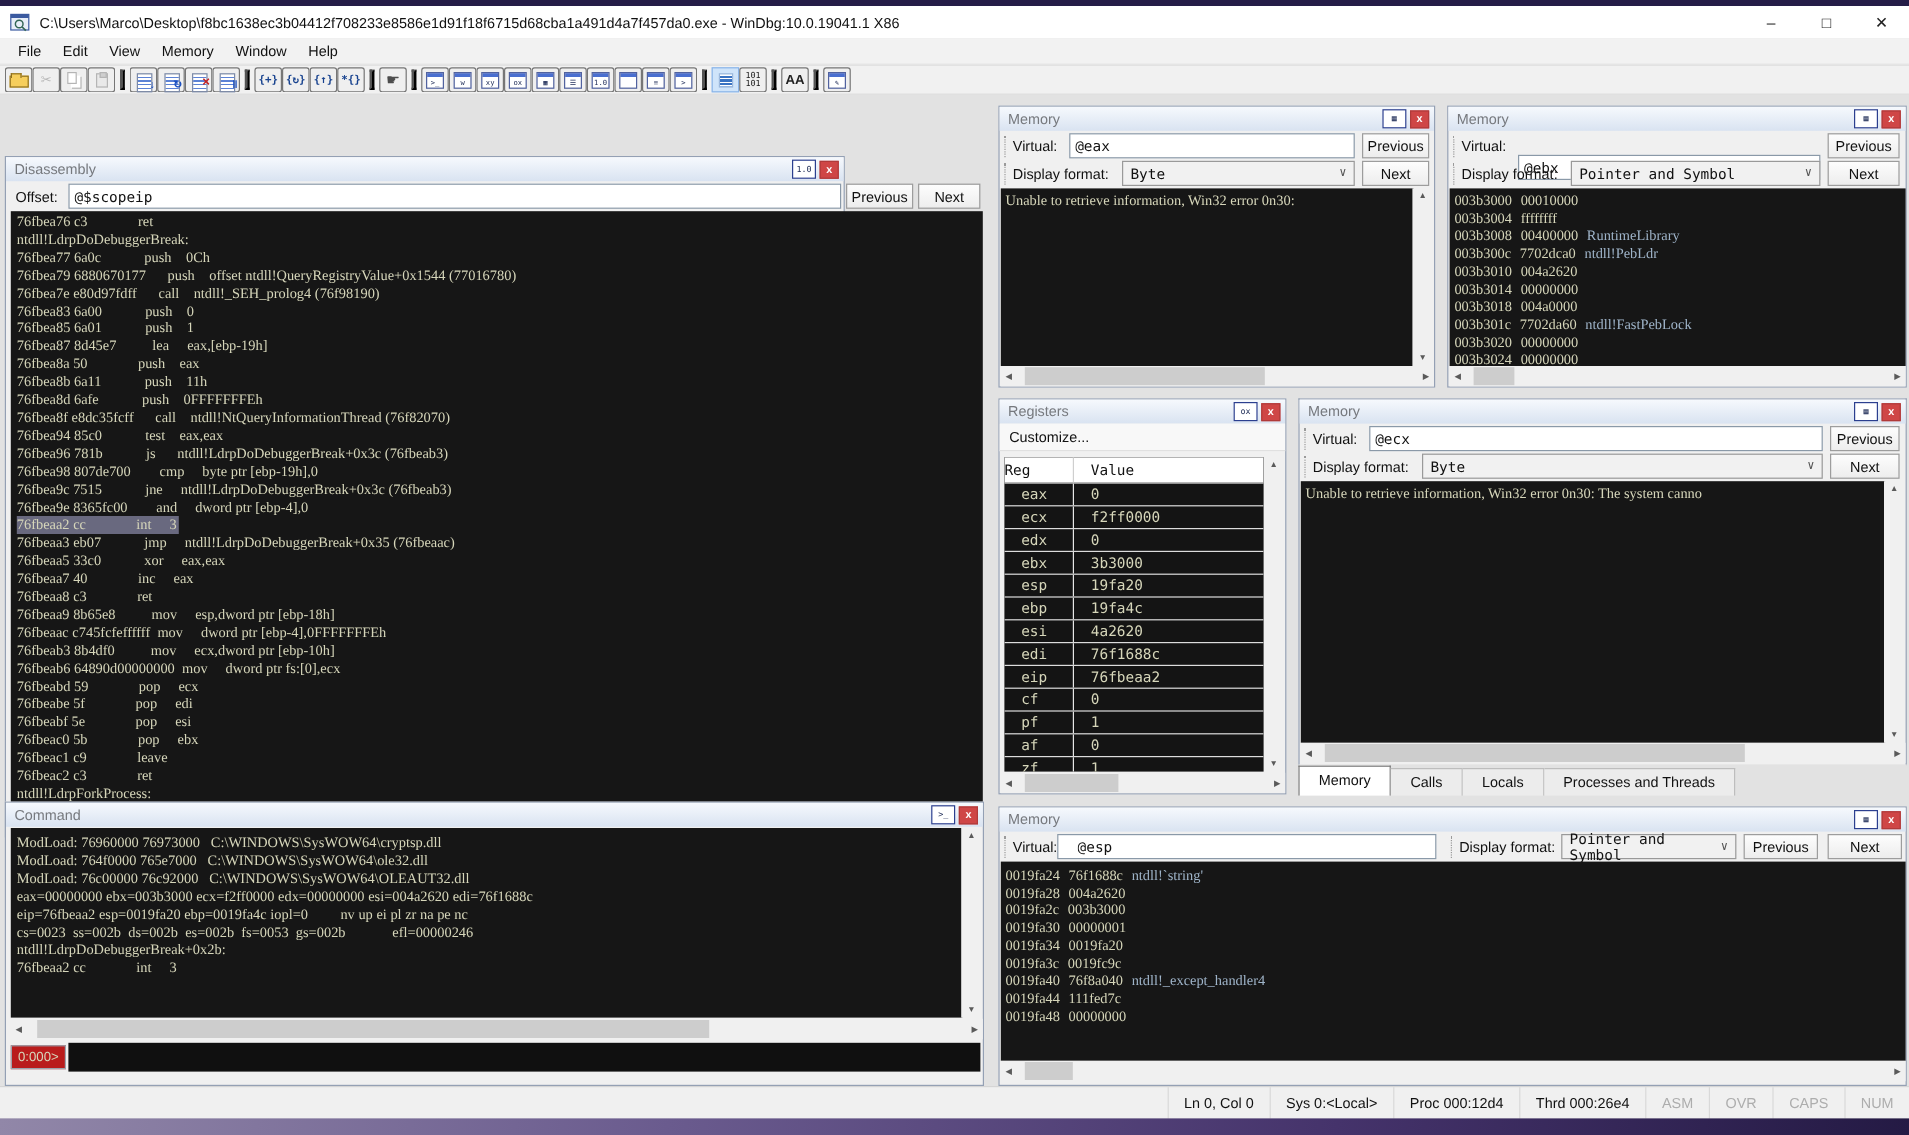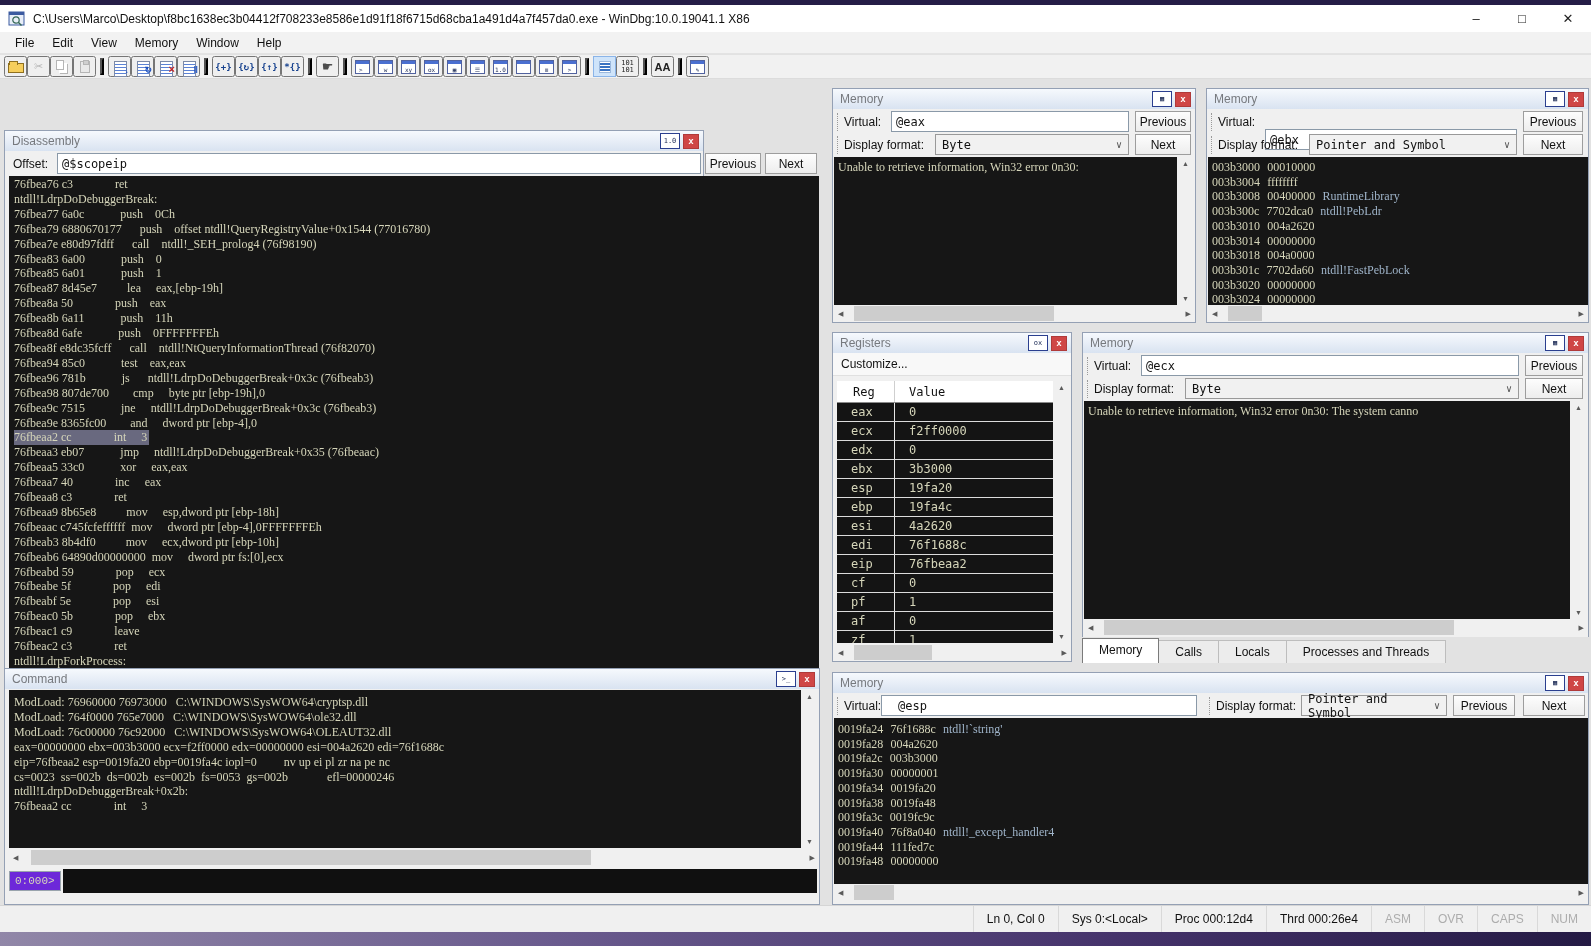--- a/index.html
+++ b/index.html
@@ -83,36 +83,36 @@
   .hscroll { position:absolute; height:17px; background:#f0f0f0; }
   .vscroll { position:absolute; width:17px; background:#f0f0f0; }
   .sarrow { position:absolute; color:#5a5a5a; font-size:7px; }
   .sthumb { position:absolute; background:#cdcdcd; }
 
   
   .cust { height:23px; background:#f8f8f8; display:flex; align-items:center; padding-left:8px; color:#111;
           border-bottom:1px solid #e0e0e0; }
   .rtable { position:absolute; background:#141414; overflow:hidden; font-family:"DejaVu Sans Mono",monospace; font-size:12px; }
   .rhead { display:flex; background:#ffffff; color:#111; height:22px; line-height:22px; border-bottom:1px solid #8a8a8a; }
-  .rh1 { width:58px; padding-left:16px; border-right:1px solid #cfcfcf; }
+  .rh1 { width:58px; padding-left:0; border-right:1px solid #cfcfcf; }
   .rh2 { padding-left:14px; }
   .rrow { display:flex; height:19px; line-height:18px; color:#d6d6ba; border-bottom:1px solid #dcdcdc; }
   .rc1 { width:58px; padding-left:14px; border-right:1px solid #e6e6e6; }
   .rc2 { padding-left:14px; }
 
   
   .tabbar { position:absolute; display:flex; align-items:flex-end; background:#e2e2e2; }
   .dtab { height:23px; line-height:22px; padding:0 16px; color:#111; border-right:1px solid #bdbdbd;
           background:#ececec; border-top:1px solid #bdbdbd; }
   .dtab.active { background:#ffffff; border:1px solid #7a7a7a; border-bottom:none; height:25px; }
 
   
   .promptrow { position:absolute; display:flex; align-items:center; }
-  .promptbox { border:1px solid #9aa4ad; background:#6d28d9; color:#d6d6ba;
-               font-family:Liberation Mono, monospace; font-size:11px; padding:3px 5px; margin-right:2px; }
+  .promptbox { border:1px solid #9aa4ad; background:#b91c1c; color:#d6d6ba;
+               font-family:Liberation Sans, sans-serif; font-size:11px; padding:3px 5px; margin-right:2px; }
   .cmdinput { flex:1; height:24px; background:#101010; border:none; outline:none; color:#d6d6ba;
               font-family:"DejaVu Sans Mono",monospace; font-size:12px; }
 
   
   .statusbar { position:absolute; left:0; top:905px; width:1591px; height:27px; background:#f0f0f0;
                border-top:1px solid #d5d5d5; display:flex; justify-content:flex-end; align-items:center; }
   .sseg { padding:0 13px; height:27px; line-height:27px; color:#111; border-left:1px solid #d9d9d9; }
   .sseg.dim { color:#adadad; }
   .desktop-strip-bottom { position:absolute; left:0; top:932px; width:1591px; height:14px;
       background:linear-gradient(100deg,#9187a8 0%,#6a5b8e 35%,#45336b 70%,#241a44 100%); }
@@ -556,21 +556,20 @@
     </div>
     <button class="pbtn" style="left:620px; top:22px; width:62px;">Previous</button>
     <button class="pbtn" style="left:690px; top:22px; width:62px;">Next</button>
     <div class="blackpane" style="left:1px; top:45px; width:754px; height:166px; padding:4px 0 0 4px;">
 
         <div class="mrow"><span>0019fa24</span><span>76f1688c</span><span class="sym">ntdll!`string'</span></div>
         <div class="mrow"><span>0019fa28</span><span>004a2620</span><span class="sym"></span></div>
         <div class="mrow"><span>0019fa2c</span><span>003b3000</span><span class="sym"></span></div>
         <div class="mrow"><span>0019fa30</span><span>00000001</span><span class="sym"></span></div>
         <div class="mrow"><span>0019fa34</span><span>0019fa20</span><span class="sym"></span></div>
-        <div class="mrow"><span>0019fa38</span><span>0019fa48</span><span class="sym"></span></div>
         <div class="mrow"><span>0019fa3c</span><span>0019fc9c</span><span class="sym"></span></div>
         <div class="mrow"><span>0019fa40</span><span>76f8a040</span><span class="sym">ntdll!_except_handler4</span></div>
         <div class="mrow"><span>0019fa44</span><span>111fed7c</span><span class="sym"></span></div>
         <div class="mrow"><span>0019fa48</span><span>00000000</span><span class="sym"></span></div>
       </div>
     <div class="hscroll" style="left:1px; top:211px; width:754px;">
       <span class="sarrow" style="left:4px; top:5px;">◀</span>
       <span class="sarrow" style="right:4px; top:5px;">▶</span>
       <div class="sthumb" style="left:20px; top:1px; width:40px; height:15px;"></div>
     </div>

